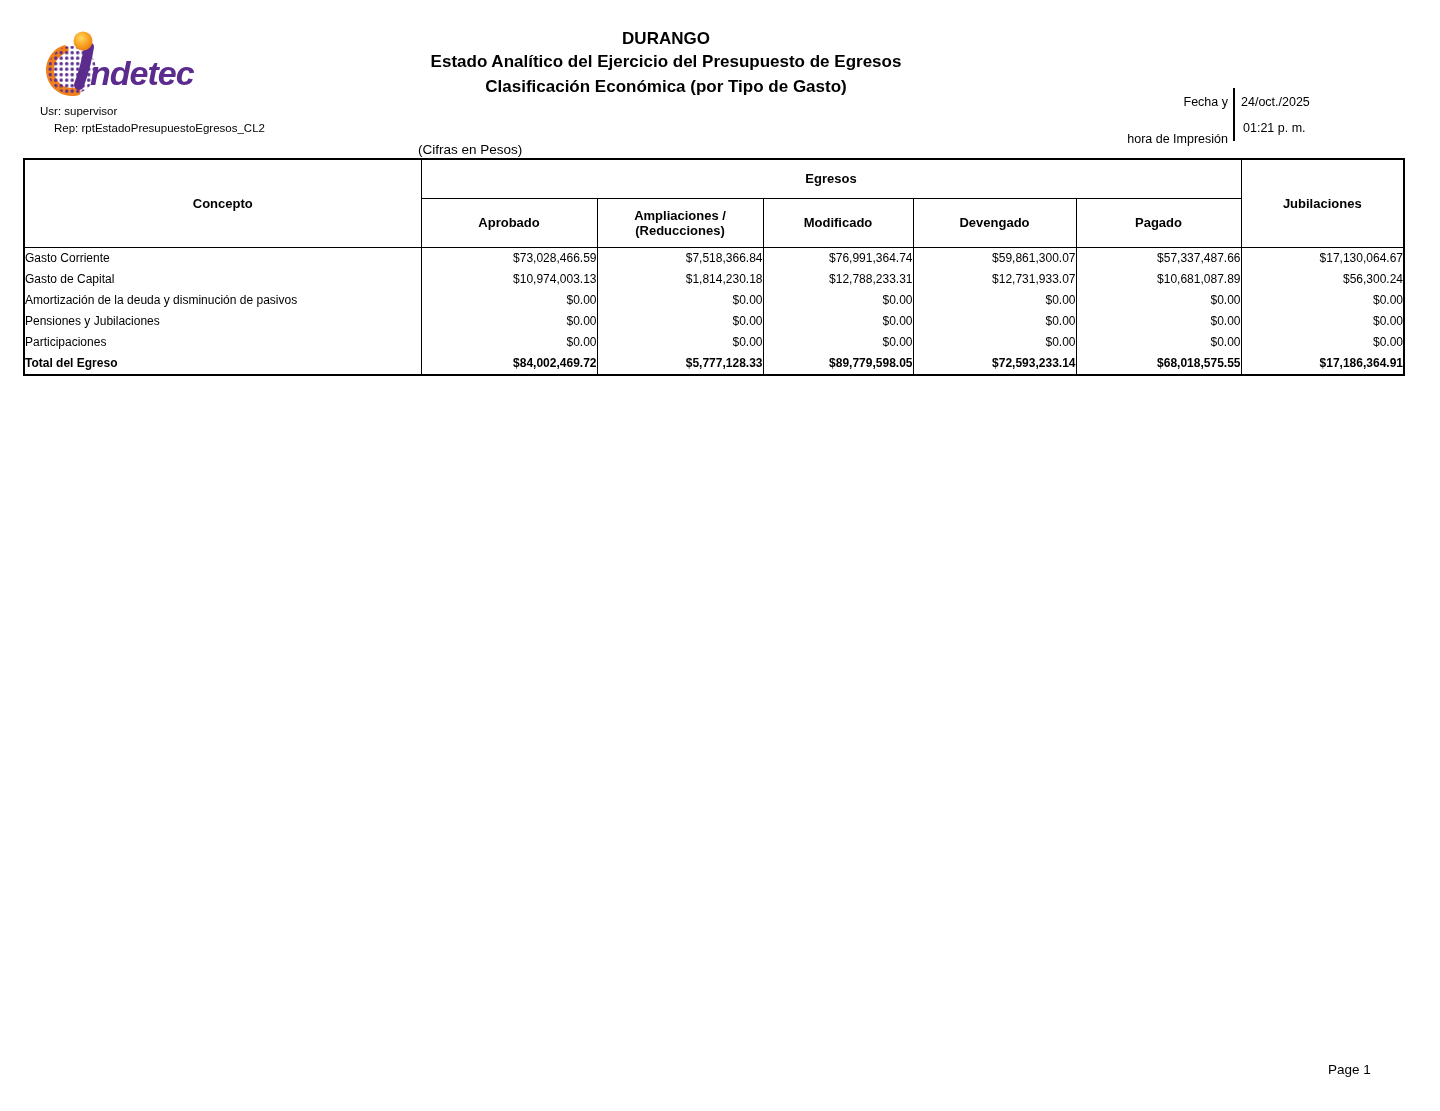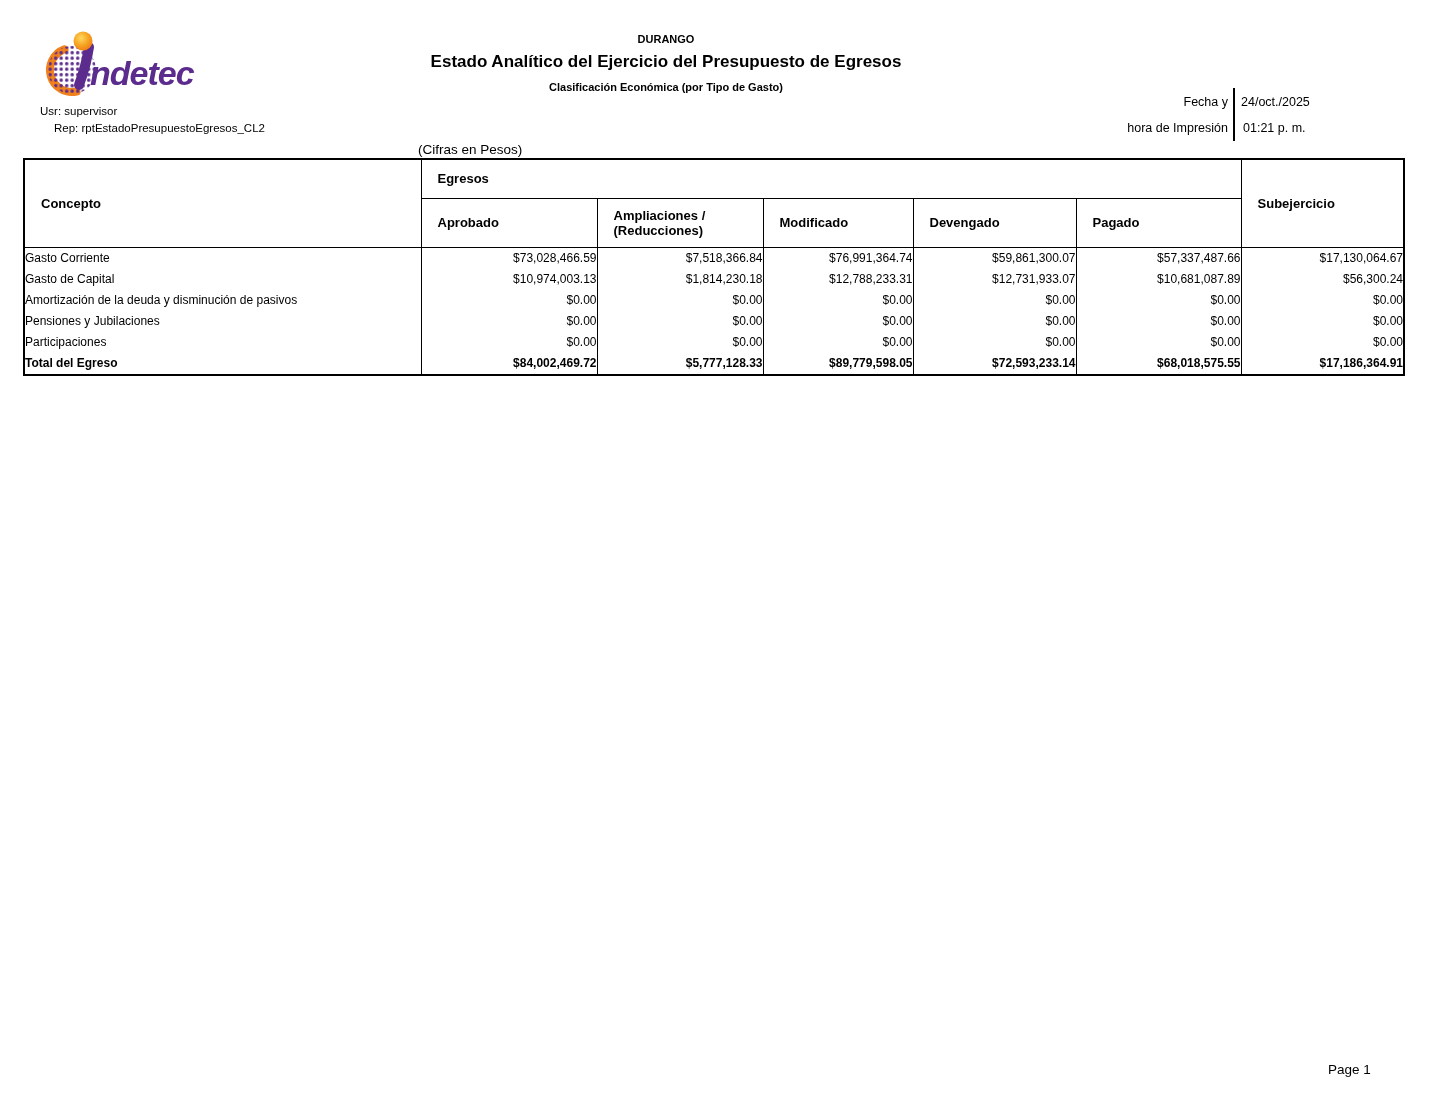--- a/index.html
+++ b/index.html
@@ -17,45 +17,45 @@
   #logo { left: 42px; top: 28px; }
 
   
   .meta-line { font-size: 11.5px; line-height: 13px; }
   #usr-line { left: 40px; top: 105px; }
   #rep-line { left: 54px; top: 122px; }
 
   
   #header-block { left: 330px; top: 29px; width: 672px; text-align: center; }
   .h-title  { font-size: 22px;   font-weight: bold; line-height: 25px; }
-  .h-state  { font-size: 11px;   font-weight: bold; line-height: 20px; }
+  .h-state  { font-size: 17px;   font-weight: bold; line-height: 20px; }
   .h-sub1   { font-size: 17px;   font-weight: bold; line-height: 20px; margin-top: 3px; }
-  .h-sub2   { font-size: 11px;   font-weight: bold; line-height: 18px; margin-top: 6px; }
+  .h-sub2   { font-size: 17px;   font-weight: bold; line-height: 18px; margin-top: 6px; }
   .h-period { font-size: 13.5px; line-height: 16px; margin-top: 5px; }
   #units-line { left: 418px; top: 142px; width: 600px; text-align: left; font-size: 13.5px; }
 
   
   .pi-label { font-size: 12.5px; }
   #fecha-label { right: 212px; top: 95px; }
-  #hora-label  { right: 212px; top: 121px; }
+  #hora-label  { right: 212px; top: 132px; }
   #fecha-value { left: 1241px; top: 95px;  font-size: 12.5px; }
   #hora-value  { left: 1243px; top: 121px; font-size: 12.5px; text-align: right; }
   #pi-divider  { left: 1233px; top: 88px; width: 1.5px; height: 53px; background: #000; }
 
   
   #main-table {
     position: absolute; left: 23px; top: 158px;
     width: 1380px;
     border-collapse: collapse; table-layout: fixed;
     border: 2px solid #000;
   }
   #main-table th {
     border: 1px solid #000;
     font-weight: bold; font-size: 13px;
-    text-align: left; vertical-align: middle;
+    text-align: center; vertical-align: middle;
     padding: 0 16px;
   }
   tr.hr1 { height: 39px; }
   tr.hr2 { height: 49px; }
   tr.hr2 th, th.rowspan2 { border-bottom: 2px solid #000; }
   th.multiline { white-space: pre-line; line-height: 15px; }
 
   #main-table td {
     border-left: 1px solid #000; border-right: 1px solid #000;
     border-top: 0; border-bottom: 0;
@@ -122,21 +122,21 @@
       <col style="width:166px">
     <col style="width:150px">
       <col style="width:163px">
       <col style="width:165px">
     <col style="width:163px">
   </colgroup>
   <thead>
     <tr class="hr1">
       <th rowspan="2" class="rowspan2">Concepto</th>
       <th colspan="5">Egresos</th>
-      <th rowspan="2" class="rowspan2">Subejercicio</th>
+      <th rowspan="2" class="rowspan2">Jubilaciones</th>
     </tr>
     <tr class="hr2">
       <th>Aprobado</th>
       <th class="multiline">Ampliaciones /
 (Reducciones)</th>
       <th>Modificado</th>
       <th>Devengado</th>
       <th>Pagado</th>
     </tr>
   </thead>

